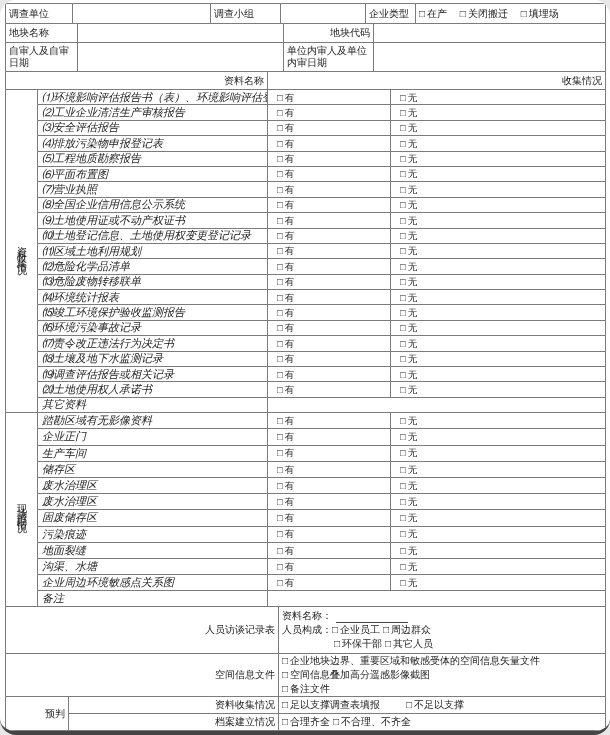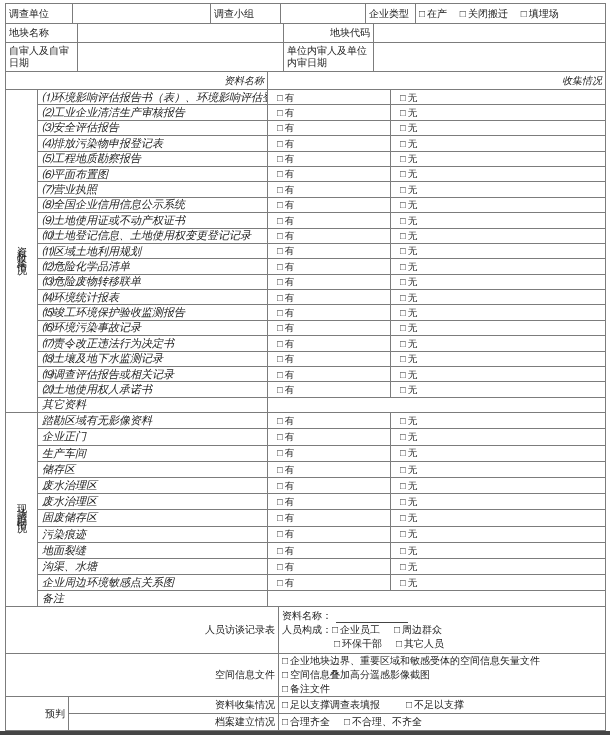--- a/index.html
+++ b/index.html
@@ -1,42 +1,43 @@
 <!DOCTYPE html>
 <html><head>
 <meta charset="utf-8">
 <style>
   html,body{margin:0;padding:0;background:#e8e8e8;}
   .page{
     width:610px;height:735px;background:#ffffff;box-sizing:border-box;
     padding:3px 5px 0 5px;position:relative;overflow:hidden;
     font-family:"Liberation Sans","DejaVu Sans",sans-serif;color:#1c1c1c;
     border-bottom:4px solid #454545;
+    border-radius:16px;
   }
   table{border-collapse:collapse;table-layout:fixed;width:600px;margin-top:-1px;}
   table.first{margin-top:0;}
   td{
     border:1px solid #7c7c7c;padding:0 3px;font-size:10px;line-height:1.2;
     overflow:hidden;white-space:nowrap;vertical-align:middle;
   }
   .wrap{white-space:normal;}
   .center{text-align:right;}
   .item-name{font-size:11px;padding-left:4px;font-style:italic;}
   .cb-cell{font-size:9.5px;padding-left:9px;}
   .cb{display:inline-block;margin-right:2px;}
   .vcell{padding:0;text-align:center;vertical-align:middle;}
   .vlabel{
     writing-mode:vertical-lr;text-orientation:upright;letter-spacing:4px;
     font-size:10px;display:inline-block;
   }
   #sec1-body tr{height:15.4px;}
   #sec2-body tr{height:16.2px;}
-  .hrow td{height:17px;font-style:italic;}
+  .hrow td{height:17px;}
   .multi div{line-height:14px;}
-  .opt{margin-right:14px;}
+  .opt{margin-right:3px;}
   .opt-wide{margin-right:26px;}
   .indent{padding-left:52px;}
   .blank-underline{
     display:inline-block;width:72px;height:10px;border-bottom:1px solid #444;
     margin-left:4px;vertical-align:bottom;
   }
   .tA .r1 td{height:19px;}
   .tA .r2 td{height:18px;}
   .tA .r3 td{height:28px;}
   .tE .ri td{height:46px;}

